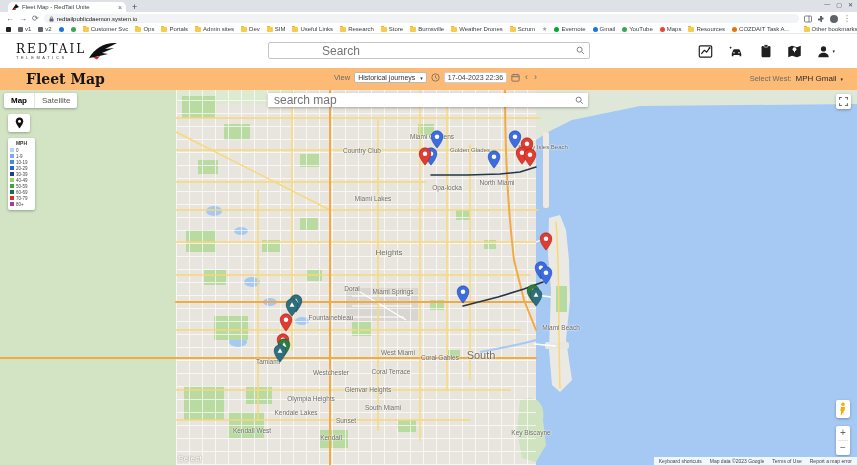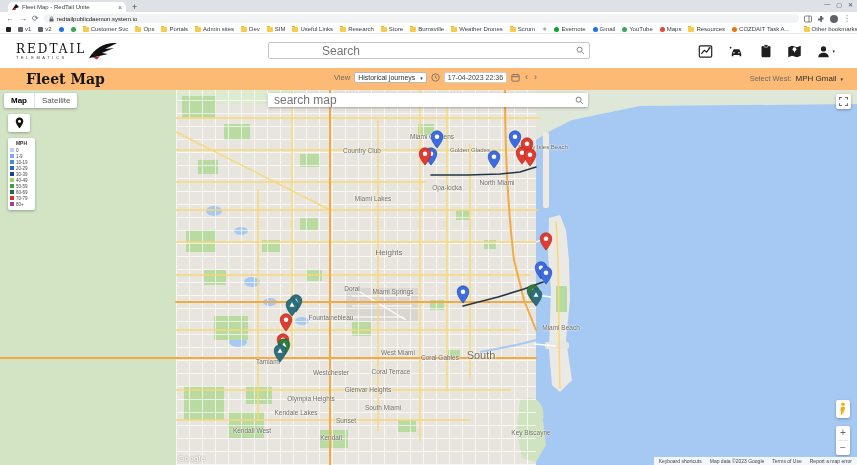--- a/index.html
+++ b/index.html
@@ -633,21 +633,21 @@
           <circle cx="6" cy="3" r="2.6" fill="#f9ab00"></circle>
           <path d="M3 7h6l-1 6h-1.2l.6 6H8l-2-4-2 4H2.6l.6-6H2z" fill="#f9ab00"></path>
         </svg>
     </div>
     <div class="zoomctl">
       <button>+</button>
       <div class="divider"></div>
       <button>−</button>
     </div>
 
-    <span class="google">Google</span>
+    <span class="google">Select</span>
     <div class="attrib" id="attrib">
         <span>Keyboard shortcuts</span>
         <span>Map data ©2023 Google</span>
         <span>Terms of Use</span>
         <span>Report a map error</span>
       </div>
   </div>
 </div>
 
 </body></html>

